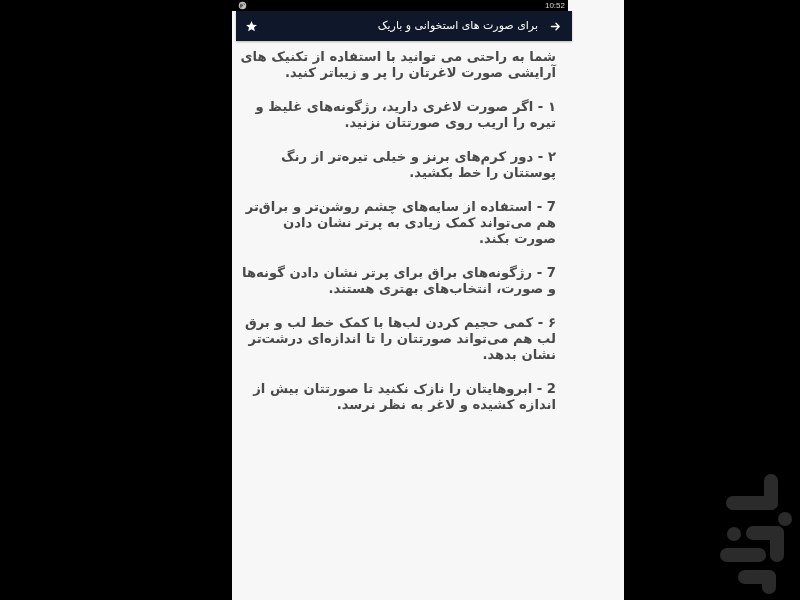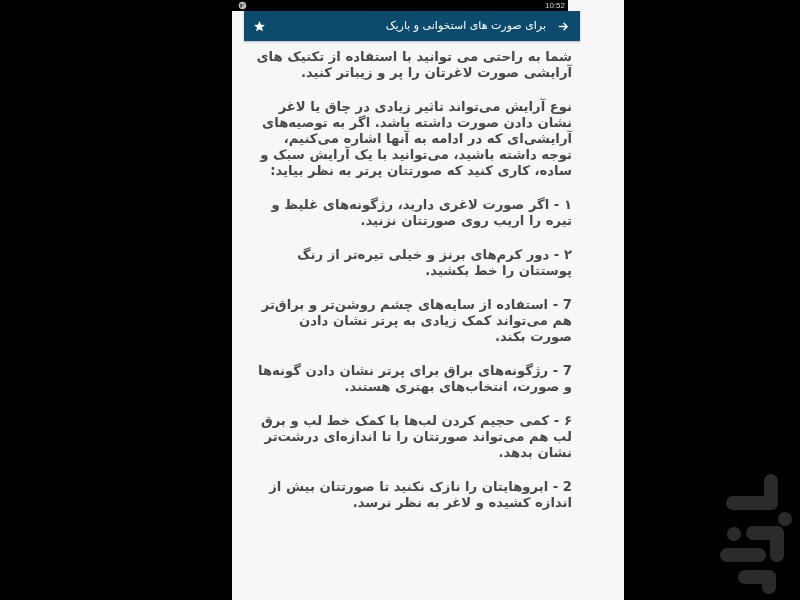--- a/index.html
+++ b/index.html
@@ -37,24 +37,24 @@
   .status-bar .status-time {
     position: absolute;
     right: 3px; top: 0px;
     font-size: 8px;
     line-height: 11px;
     font-family: "Liberation Sans", sans-serif;
     color: #d8d8d8;
   }
   .toolbar {
     position: absolute;
-    left: 12px; top: 11px;
+    left: 4px; top: 11px;
     width: 336px;
     height: 30px;
-    background: #0c4a6e;
+    background: #0f172a;
     box-shadow: 0 1px 2px rgba(0,0,0,0.25);
   }
   .toolbar .star-button {
     position: absolute;
     left: 6px; top: 6px;
     width: 18px; height: 18px;
     display: flex; align-items: center; justify-content: center;
     cursor: pointer;
   }
   .toolbar .back-button {
@@ -77,21 +77,20 @@
   .content {
     position: absolute;
     left: 0; top: 41px;
     width: 336px;
     height: 559px;
     overflow: hidden;
     direction: rtl;
     box-sizing: border-box;
     padding: 8px 12px 0 8px;
     color: #4a4a4a;
-    margin-left: 16px;
   }
   .content p {
     margin: 0 0 18px 0;
     font-size: 13.2px;
     line-height: 16px;
     font-weight: bold;
     text-align: right;
   }
   .watermark {
     position: absolute;
@@ -124,21 +123,20 @@
     <span class="title">برای صورت های استخوانی و باریک</span>
     <div class="back-button">
       <svg width="11" height="11" viewBox="0 0 24 24">
         <path d="M3 12h16M13 5l7 7-7 7" stroke="#ffffff" stroke-width="3" fill="none" stroke-linecap="round" stroke-linejoin="round"></path>
       </svg>
     </div>
   </div>
 
   <div class="content">
     <p>شما به راحتی می توانید با استفاده از تکنیک های آرایشی صورت لاغرتان را پر و زیباتر کنید.</p>
-    <p>نوع آرایش می‌تواند تاثیر زیادی در چاق یا لاغر نشان دادن صورت داشته باشد. اگر به توصیه‌های آرایشی‌ای که در ادامه به آنها اشاره می‌کنیم، توجه داشته باشید، می‌توانید با یک آرایش سبک و ساده، کاری کنید که صورتتان پرتر به نظر بیاید:</p>
     <p>۱ - اگر صورت لاغری دارید، رژگونه‌های غلیظ و تیره را اریب روی صورتتان نزنید.</p>
     <p>۲ - دور کرم‌های برنز و خیلی تیره‌تر از رنگ پوستتان را خط بکشید.</p>
     <p>7 - استفاده از سایه‌های چشم روشن‌تر و براق‌تر هم می‌تواند کمک زیادی به پرتر نشان دادن صورت بکند.</p>
     <p>7 - رژگونه‌های براق برای پرتر نشان دادن گونه‌ها و صورت، انتخاب‌های بهتری هستند.</p>
     <p>۶ - کمی حجیم کردن لب‌ها با کمک خط لب و برق لب هم می‌تواند صورتتان را تا اندازه‌ای درشت‌تر نشان بدهد.</p>
     <p>2 - ابروهایتان را نازک نکنید تا صورتتان بیش از اندازه کشیده و لاغر به نظر نرسد.</p>
 
   </div>
 </div>
 

